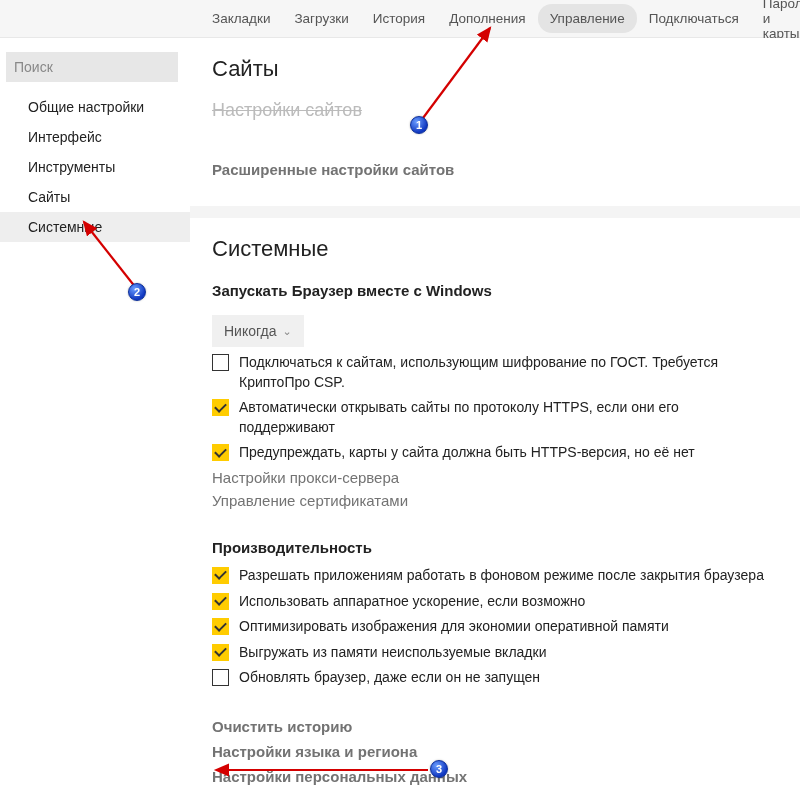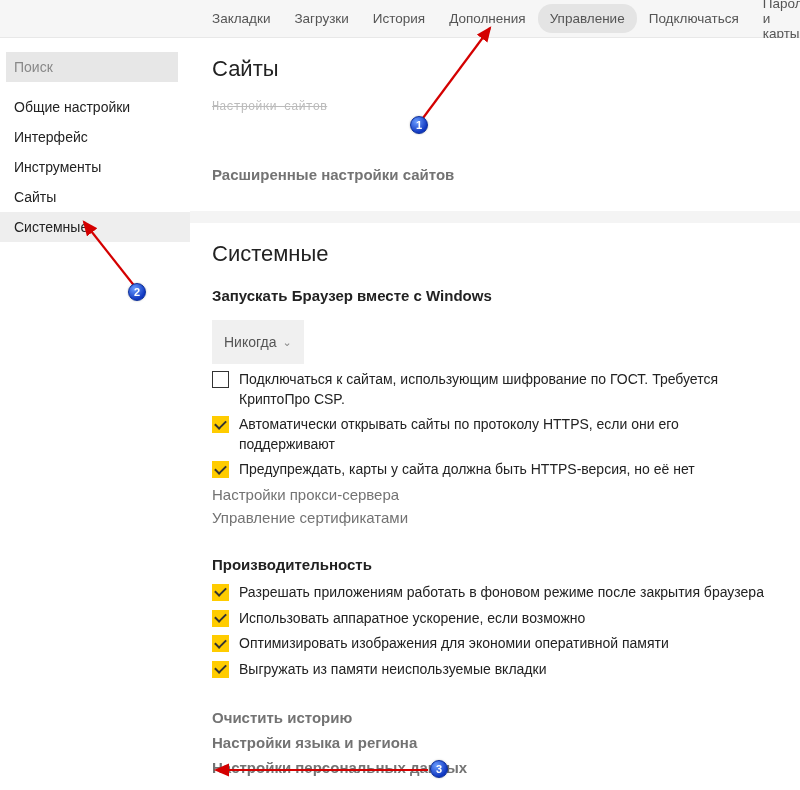--- a/index.html
+++ b/index.html
@@ -52,21 +52,21 @@
   .search-box input {
     border: none;
     outline: none;
     background: transparent;
     font-size: 14px;
     width: 100%;
     color: #000000;
   }
   .search-box input::placeholder { color: #888; }
   .side-item {
-    padding: 7px 14px;
+    padding: 7px 28px;
     font-size: 14px;
     color: #222;
     cursor: pointer;
   }
   .side-item.active {
     background: #eeeeee;
   }
   .content {
     flex: 1;
     background: #f4f4f4;
@@ -86,38 +86,37 @@
   }
   .card h3 {
     font-size: 15px;
     font-weight: 700;
     margin: 20px 0 10px 0;
     color: #222;
   }
   .strike {
     color: #bbb;
     text-decoration: line-through;
-    font-size: 12px;
-    margin-bottom: 52px;
+    font-size: 18px;
+    margin-bottom: 40px;
     display: block;
-    font-family: Liberation Mono, monospace;
   }
   a.bluelink {
     color: #737373;
     text-decoration: none;
     font-size: 15px;
     display: block;
     margin: 6px 0;
     cursor: pointer;
   }
   .dropdown {
     display: inline-flex;
     align-items: center;
     background: #f0f0f0;
-    padding: 14px 12px;
+    padding: 8px 12px;
     margin-top: 6px;
     font-size: 14px;
     cursor: pointer;
     color: #555;
     gap: 6px;
   }
   .chev { font-size: 11px; color:#888;}
   .check-row {
     display: flex;
     align-items: flex-start;
@@ -240,20 +239,24 @@
         <span>Использовать аппаратное ускорение, если возможно</span>
       </div>
       <div class="check-row">
         <span class="checkbox checked"></span>
         <span>Оптимизировать изображения для экономии оперативной памяти</span>
       </div>
       <div class="check-row">
         <span class="checkbox checked"></span>
         <span>Выгружать из памяти неиспользуемые вкладки</span>
       </div>
+      <div class="check-row">
+        <span class="checkbox"></span>
+        <span>Обновлять браузер, даже если он не запущен</span>
+      </div>
 
       <div class="bottom-links" style="margin-top:30px">
         <a class="bluelink">Очистить историю</a>
         <a class="bluelink">Настройки языка и региона</a>
         <a class="bluelink">Настройки персональных данных</a>
 
       </div>
     </div>
   </main>
 </div>

